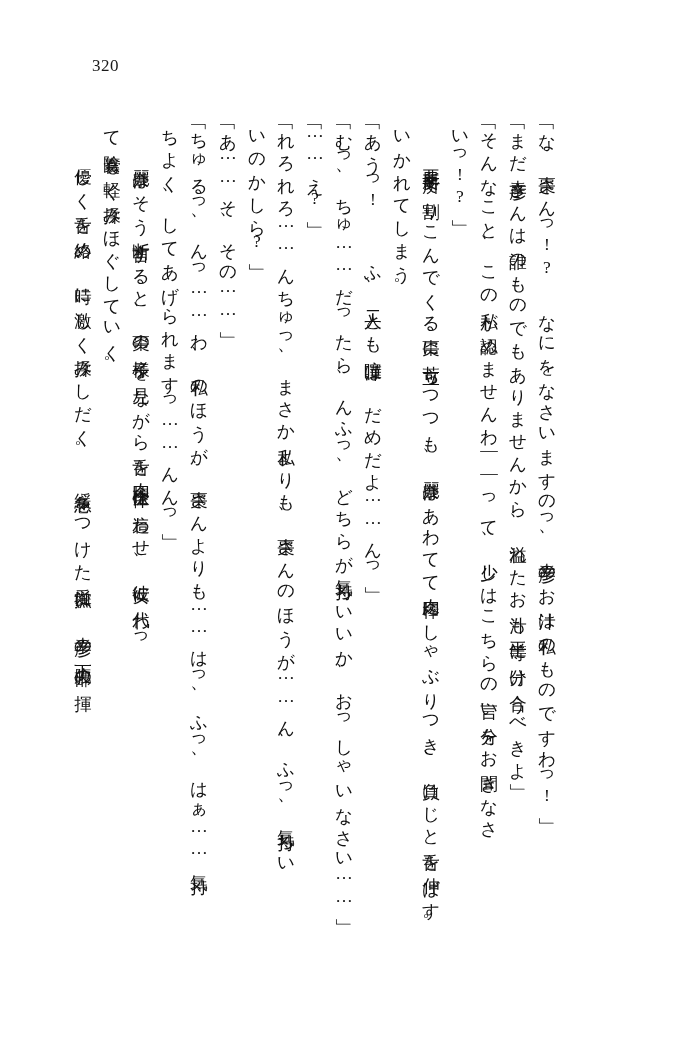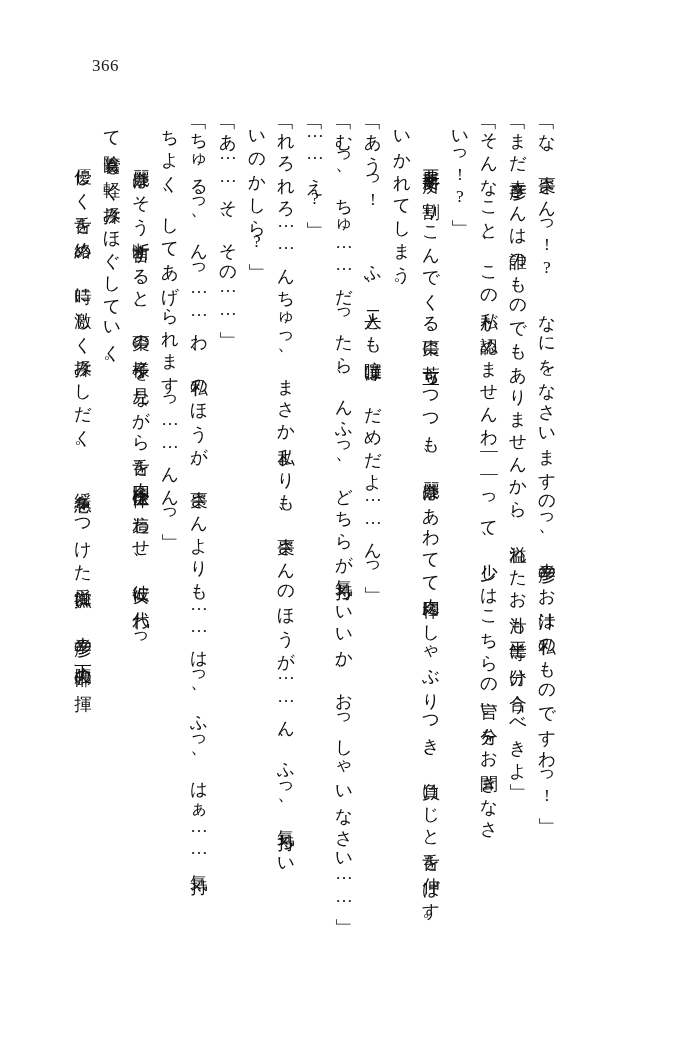--- a/index.html
+++ b/index.html
@@ -64,21 +64,21 @@
   }
 
   
   .line.indent-1 { padding-top: 17px; }
 </style>
 </head>
 <body>
 
 <div class="page">
 
-  <div class="page-number">366</div>
+  <div class="page-number">320</div>
 
   <div class="text-block">
     <div class="line indent-1">　優しく舌を絡め、時に激しく揉みしだく。　緩急をつけた愛撫に、幸彦の下腹部の揮</div>
     <div class="line">て陰嚢も軽く揉みほぐしていく。</div>
     <div class="line indent-1">　麗奈はそう断言すると、棗の様子を見ながら舌を肉棒全体に這わせ、彼女に代わっ</div>
     <div class="line">ちよく、してあげられますっ……んんっ」</div>
     <div class="line">「ちゅるっ、んっ……わ、私のほうが、棗さんよりも……はっ、ふっ、はぁ……気持</div>
     <div class="line">「あ……そ、その……」</div>
     <div class="line">いのかしら?」</div>
     <div class="line">「れろれろ……んちゅっ、まさか私よりも、棗さんのほうが……ん、ふっ、気持ちい</div>

